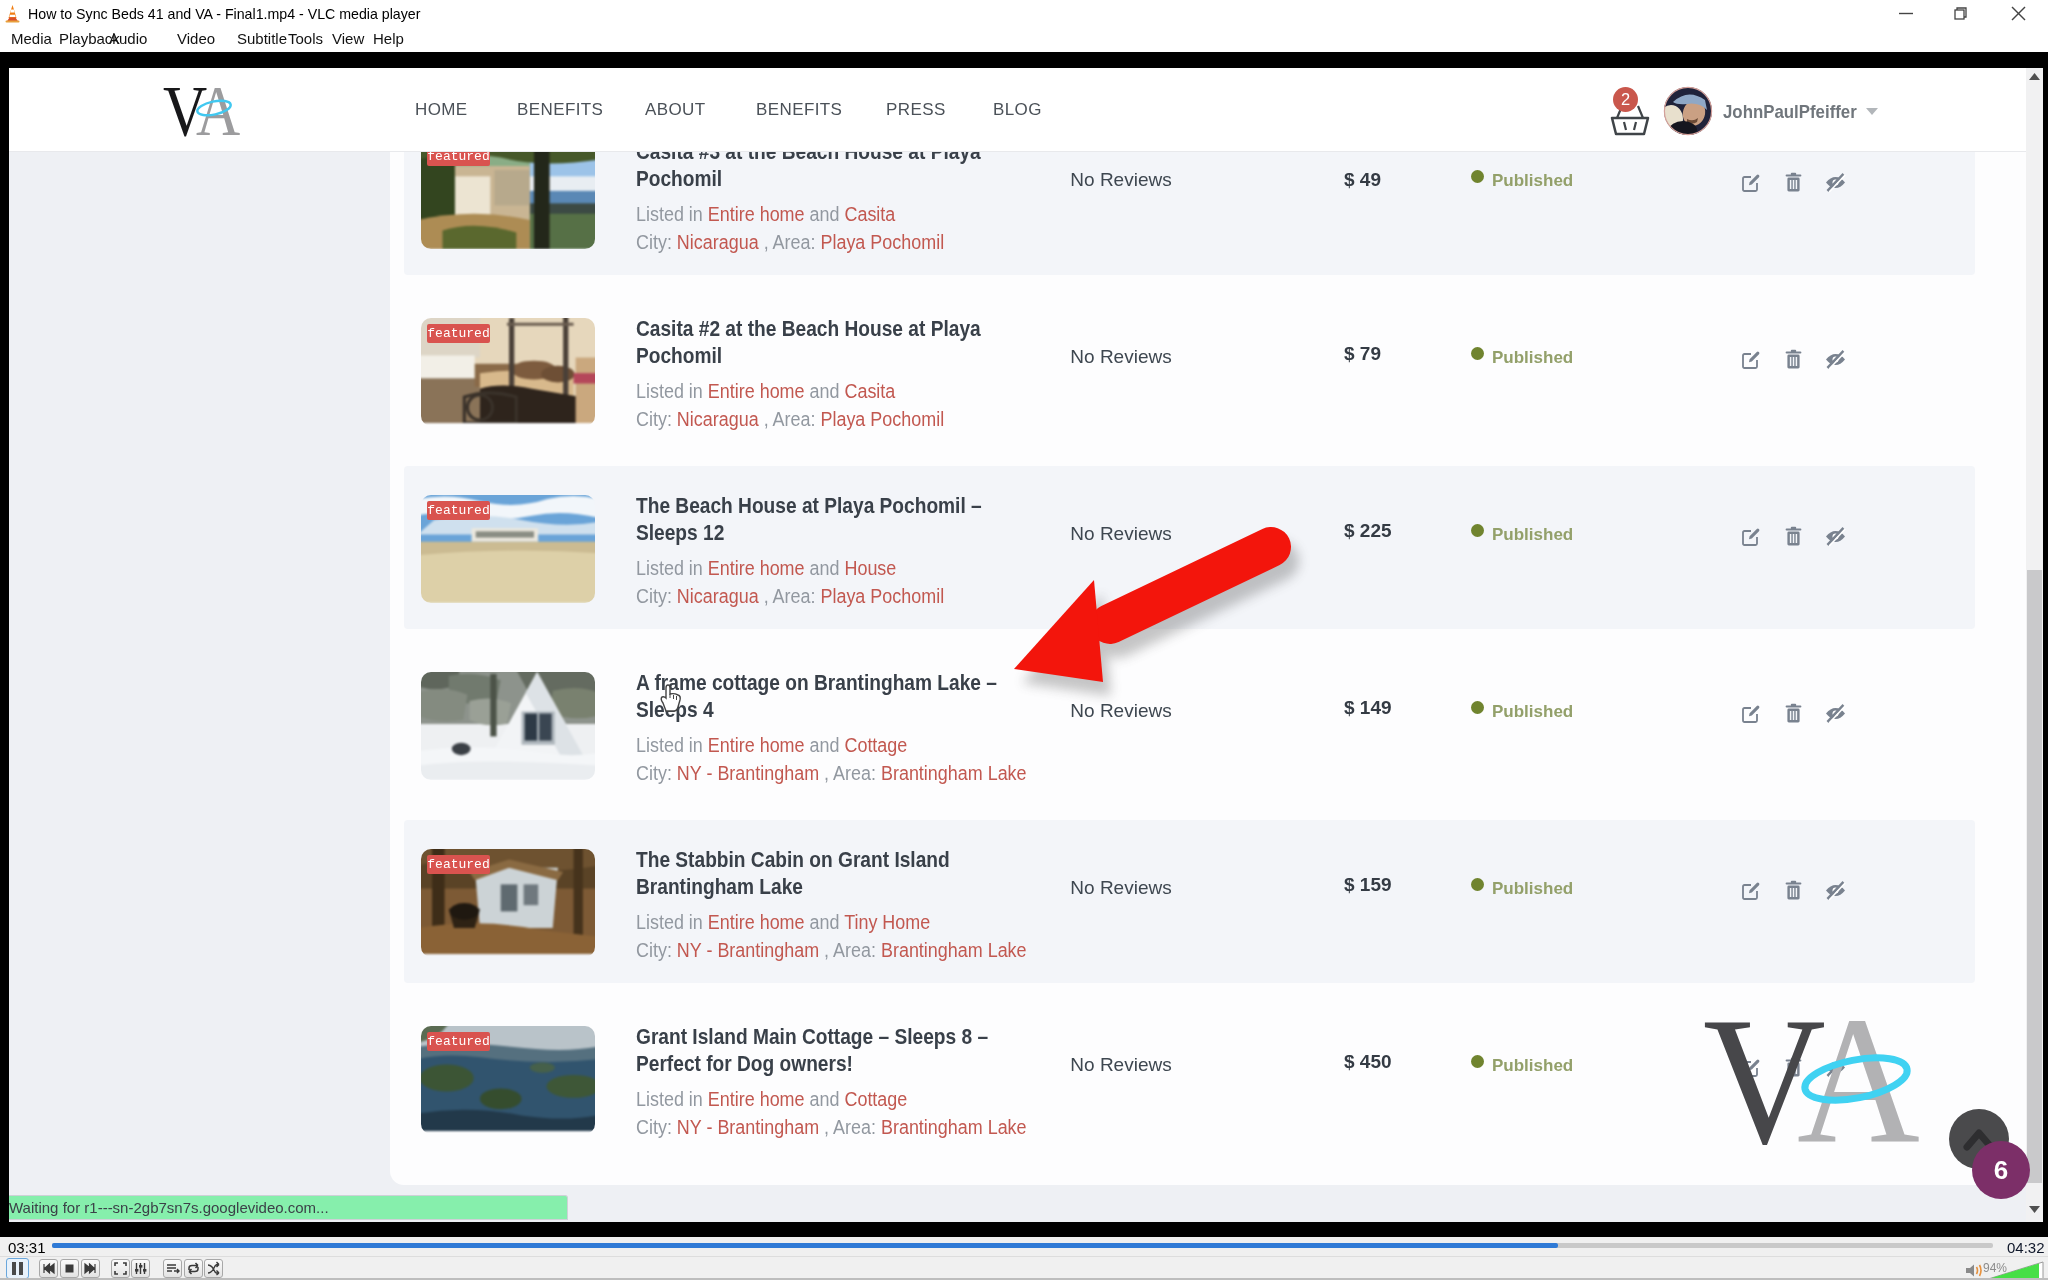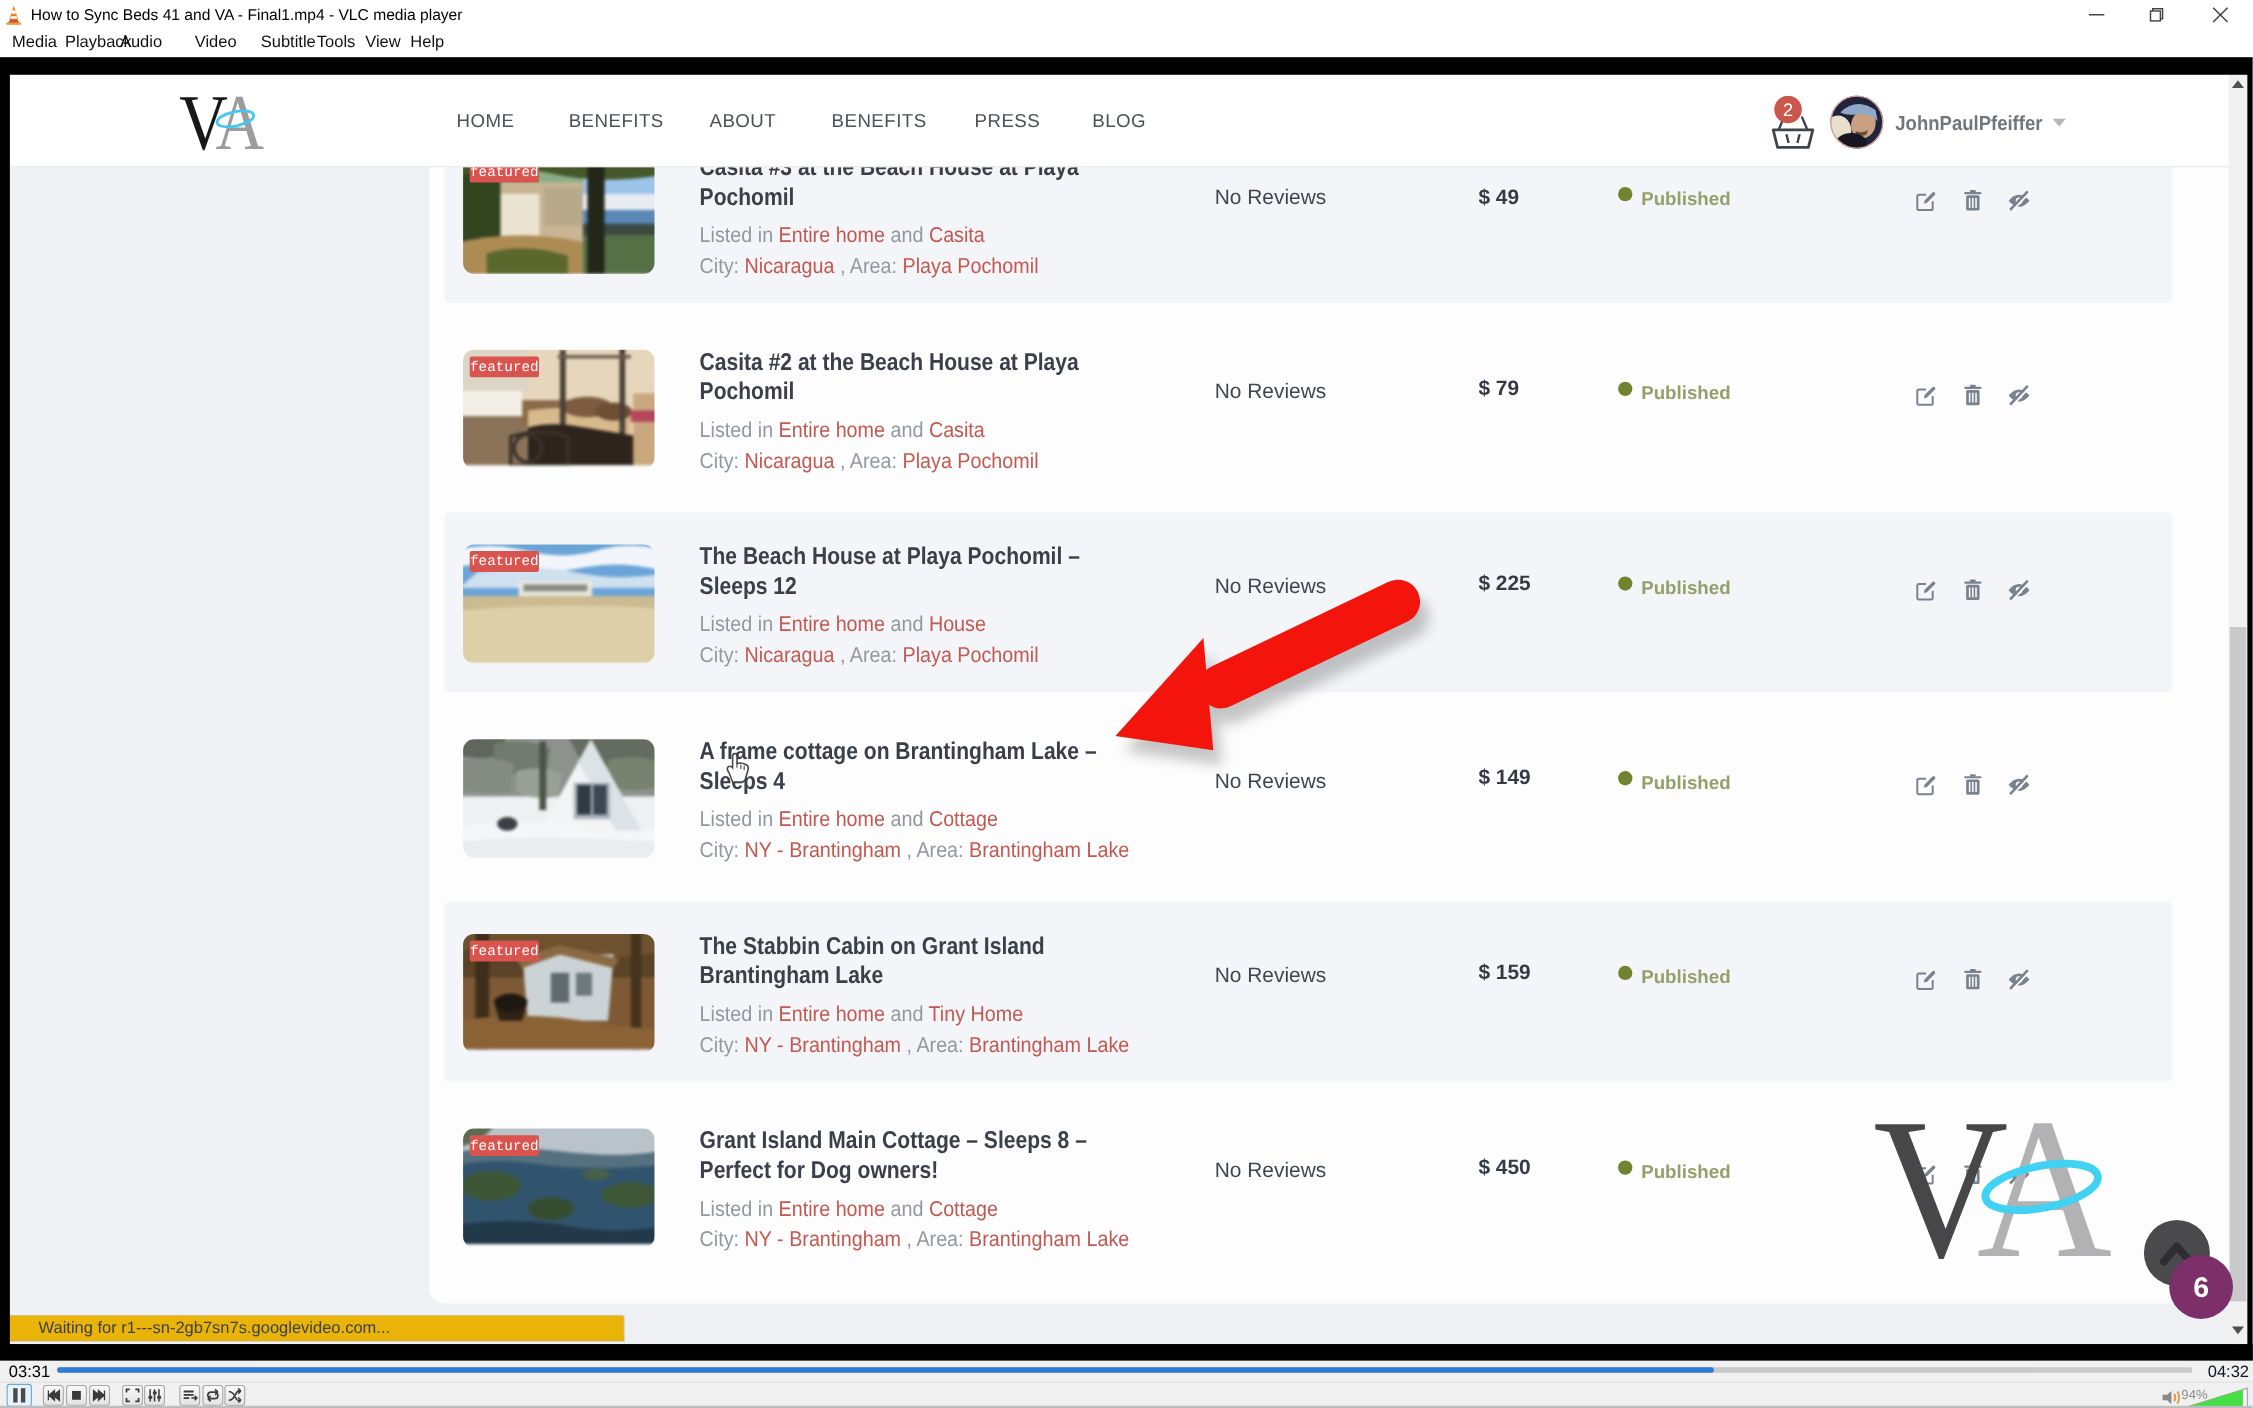--- a/index.html
+++ b/index.html
@@ -25,32 +25,32 @@
   #panel { left:381px; top:84px; width:1636px; height:1033px; background:#fdfdfe; border-radius:0 0 14px 14px; z-index:1; }
 
   
   .rowcard { position:absolute; left:0; width:1571px; height:163px; background:#f3f5f9; border-radius:4px; }
   .thumb { position:absolute; left:17px; width:174px; height:108px; border-radius:10px; overflow:hidden;font-family:Liberation Mono, monospace; }
   .thumb svg { filter:blur(1.2px); transform:scale(1.04); }
   .feat { position:absolute; left:6px; top:6px; width:63px; height:19px; background:#d9534f; color:#fff; font-size:13px; text-align:center; line-height:19px; border-radius:2px; }
   .title { position:absolute; left:232px; width:560px; font-size:22px; font-weight:700; color:#394049; line-height:27px; transform:scaleX(0.87); transform-origin:0 0; white-space:nowrap; }
   .meta  { position:absolute; left:232px; font-size:19.5px; color:#9298a0; white-space:nowrap; transform:scaleX(0.92); transform-origin:0 0; }
   .meta b { color:#c25850; font-weight:400; }
-  .norev { position:absolute; left:661px; width:180px; text-align:center; font-size:19px; color:#3e4750; }
+  .norev { position:absolute; left:627px; width:180px; text-align:center; font-size:19px; color:#3e4750; }
   .price { position:absolute; left:940px; font-size:19px; font-weight:700; color:#343b44; }
   .pub   { position:absolute; left:1088px; font-size:17px; font-weight:700; color:#93a06a; }
   .pubdot{ position:absolute; left:1067px; width:13px; height:13px; border-radius:50%; background:#70842f; }
   .acticons { position:absolute; left:1337px; }
 
   
   #sbtrack { left:2017px; top:0; width:17px; height:1154px; background:#f1f1f2; }
   #sbthumb { left:2018px; top:502px; width:15px; height:613px; background:#c9c9cb; }
 
   
-  #tooltip { left:0; top:1127px; width:559px; height:25px; background:#eab308; border:1px solid #ced1d7; border-left:none; color:#3c4148; font-size:15px; line-height:23px; padding-left:26px; border-radius:0 3px 0 0; }
+  #tooltip { left:0; top:1127px; width:559px; height:25px; background:#86efac; border:1px solid #ced1d7; border-left:none; color:#3c4148; font-size:15px; line-height:23px; padding-left:0; border-radius:0 3px 0 0; }
 
   
   #blackbot { left:0; top:1222px; width:2048px; height:15px; background:#000; }
   #timerow { left:0; top:1237px; width:2048px; height:19px; background:#f0f0f0; }
   #ctrlrow { left:0; top:1256px; width:2048px; height:24px; background:#f0f0f0; border-top:1px solid #dddddd; }
   .vbtn { position:absolute; top:2px; width:19px; height:19px; background:linear-gradient(#fafafa,#e3e3e3); border:1px solid #a8a8a8; border-radius:3px; }
   #bottomedge { left:0; top:1278px; width:2048px; height:2px; background:#bdbdbd; }
 </style>
 </head>
 <body>

